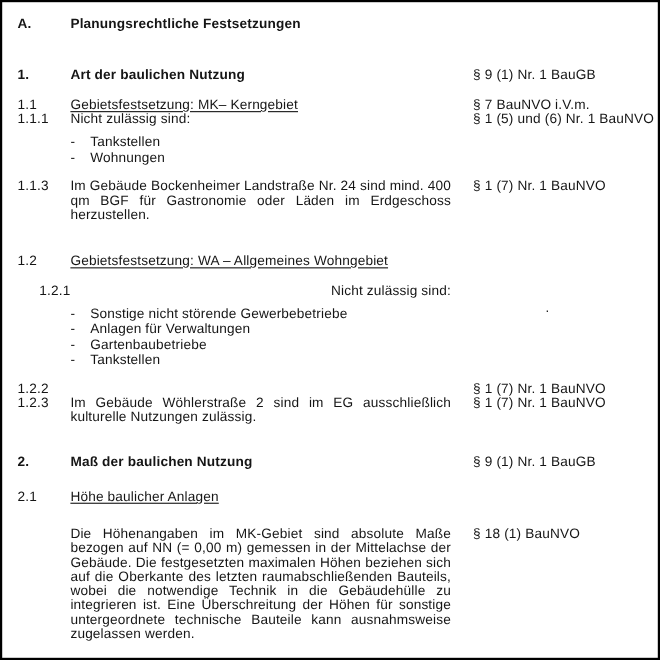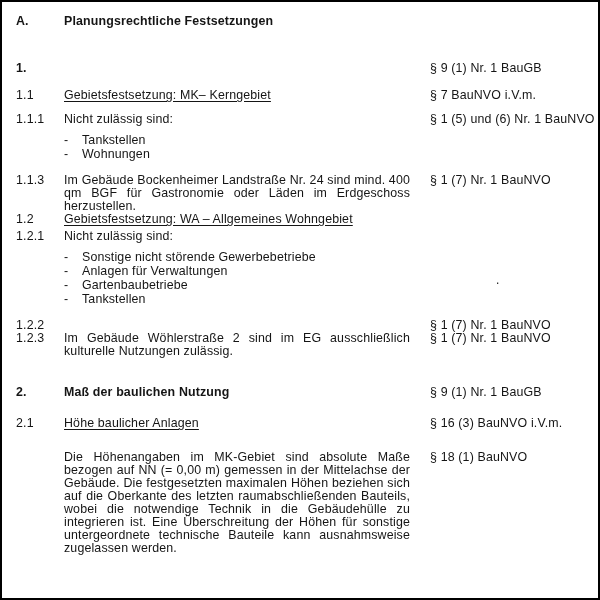--- a/index.html
+++ b/index.html
@@ -29,26 +29,26 @@
   .v-heading .num, .v-heading .txt { font-weight: bold; }
   .v-underline .txt { text-decoration: underline; text-underline-offset: 2px; }
   .v-para .txt { text-align: justify; }
   .v-bullets { line-height: 14px; }
   .bullet-line { display: flex; }
   .dash { flex: 0 0 18px; width: 18px; }
   .btext { flex: 1 1 auto; }
   
   .rows > .row:nth-child(1)  { margin-bottom: 34px; }
   .rows > .row:nth-child(2)  { margin-bottom: 14px; }
-  .rows > .row:nth-child(3)  { margin-bottom: 11px; }
+  .rows > .row:nth-child(3)  { }
   .rows > .row:nth-child(4)  { margin-bottom: 7px;  }
   .rows > .row:nth-child(5)  { margin-bottom: 13px; }
-  .rows > .row:nth-child(6)  { }
-  .rows > .row:nth-child(7)  { margin-bottom: 4px; }
-  .rows > .row:nth-child(8)  { margin-bottom: 7px;  }
+  .rows > .row:nth-child(6)  { margin-bottom: 29px; }
+  .rows > .row:nth-child(7)  { margin-bottom: 14px; }
+  .rows > .row:nth-child(8)  { margin-bottom: 7px; text-align: right;  }
   .rows > .row:nth-child(9)  { margin-bottom: 13px; }
   .rows > .row:nth-child(10) { }
   .rows > .row:nth-child(11) { margin-bottom: 28px; }
   .rows > .row:nth-child(12) { margin-bottom: 18px; }
   .rows > .row:nth-child(13) { margin-bottom: 21px; }
   .rows > .row:nth-child(14) { margin-bottom: 0;    }
   .stray {
     position: absolute;
     left: 494px;
     top: 272px;
@@ -62,20 +62,21 @@
 
 <div class="page">
   <div class="rows" id="rows">
       <div class="row v-heading">
         <span class="num">A.</span>
         <div class="txt">Planungsrechtliche Festsetzungen</div>
         <div class="refs"></div>
       </div>
       <div class="row v-heading">
         <span class="num">1.</span>
+        <div class="txt">Art der baulichen Nutzung</div>
         <div class="refs">
           <div class="ref-line">§ 9 (1) Nr. 1 BauGB</div>
         </div>
       </div>
       <div class="row v-underline">
         <span class="num">1.1</span>
         <div class="txt">Gebietsfestsetzung: MK– Kerngebiet</div>
         <div class="refs">
           <div class="ref-line">§ 7 BauNVO i.V.m.</div>
         </div>
@@ -154,23 +155,20 @@
       <div class="row v-heading">
         <span class="num">2.</span>
         <div class="txt">Maß der baulichen Nutzung</div>
         <div class="refs">
           <div class="ref-line">§ 9 (1) Nr. 1 BauGB</div>
         </div>
       </div>
       <div class="row v-underline">
         <span class="num">2.1</span>
         <div class="txt">Höhe baulicher Anlagen</div>
-        <div class="refs">
-          <div class="ref-line">§ 16 (3) BauNVO i.V.m.</div>
-        </div>
       </div>
       <div class="row v-para">
         <span class="num"></span>
         <div class="txt">Die Höhenangaben im MK-Gebiet sind absolute Maße bezogen auf NN (= 0,00 m) gemessen in der Mittelachse der Gebäude. Die festgesetzten maximalen Höhen beziehen sich auf die Oberkante des letzten raumabschließenden Bauteils, wobei die notwendige Technik in die Gebäudehülle zu integrieren ist. Eine Überschreitung der Höhen für sonstige untergeordnete technische Bauteile kann ausnahmsweise zugelassen werden.</div>
         <div class="refs">
           <div class="ref-line">§ 18 (1) BauNVO</div>
         </div>
       </div>
     </div>
   <span class="stray">.</span>

